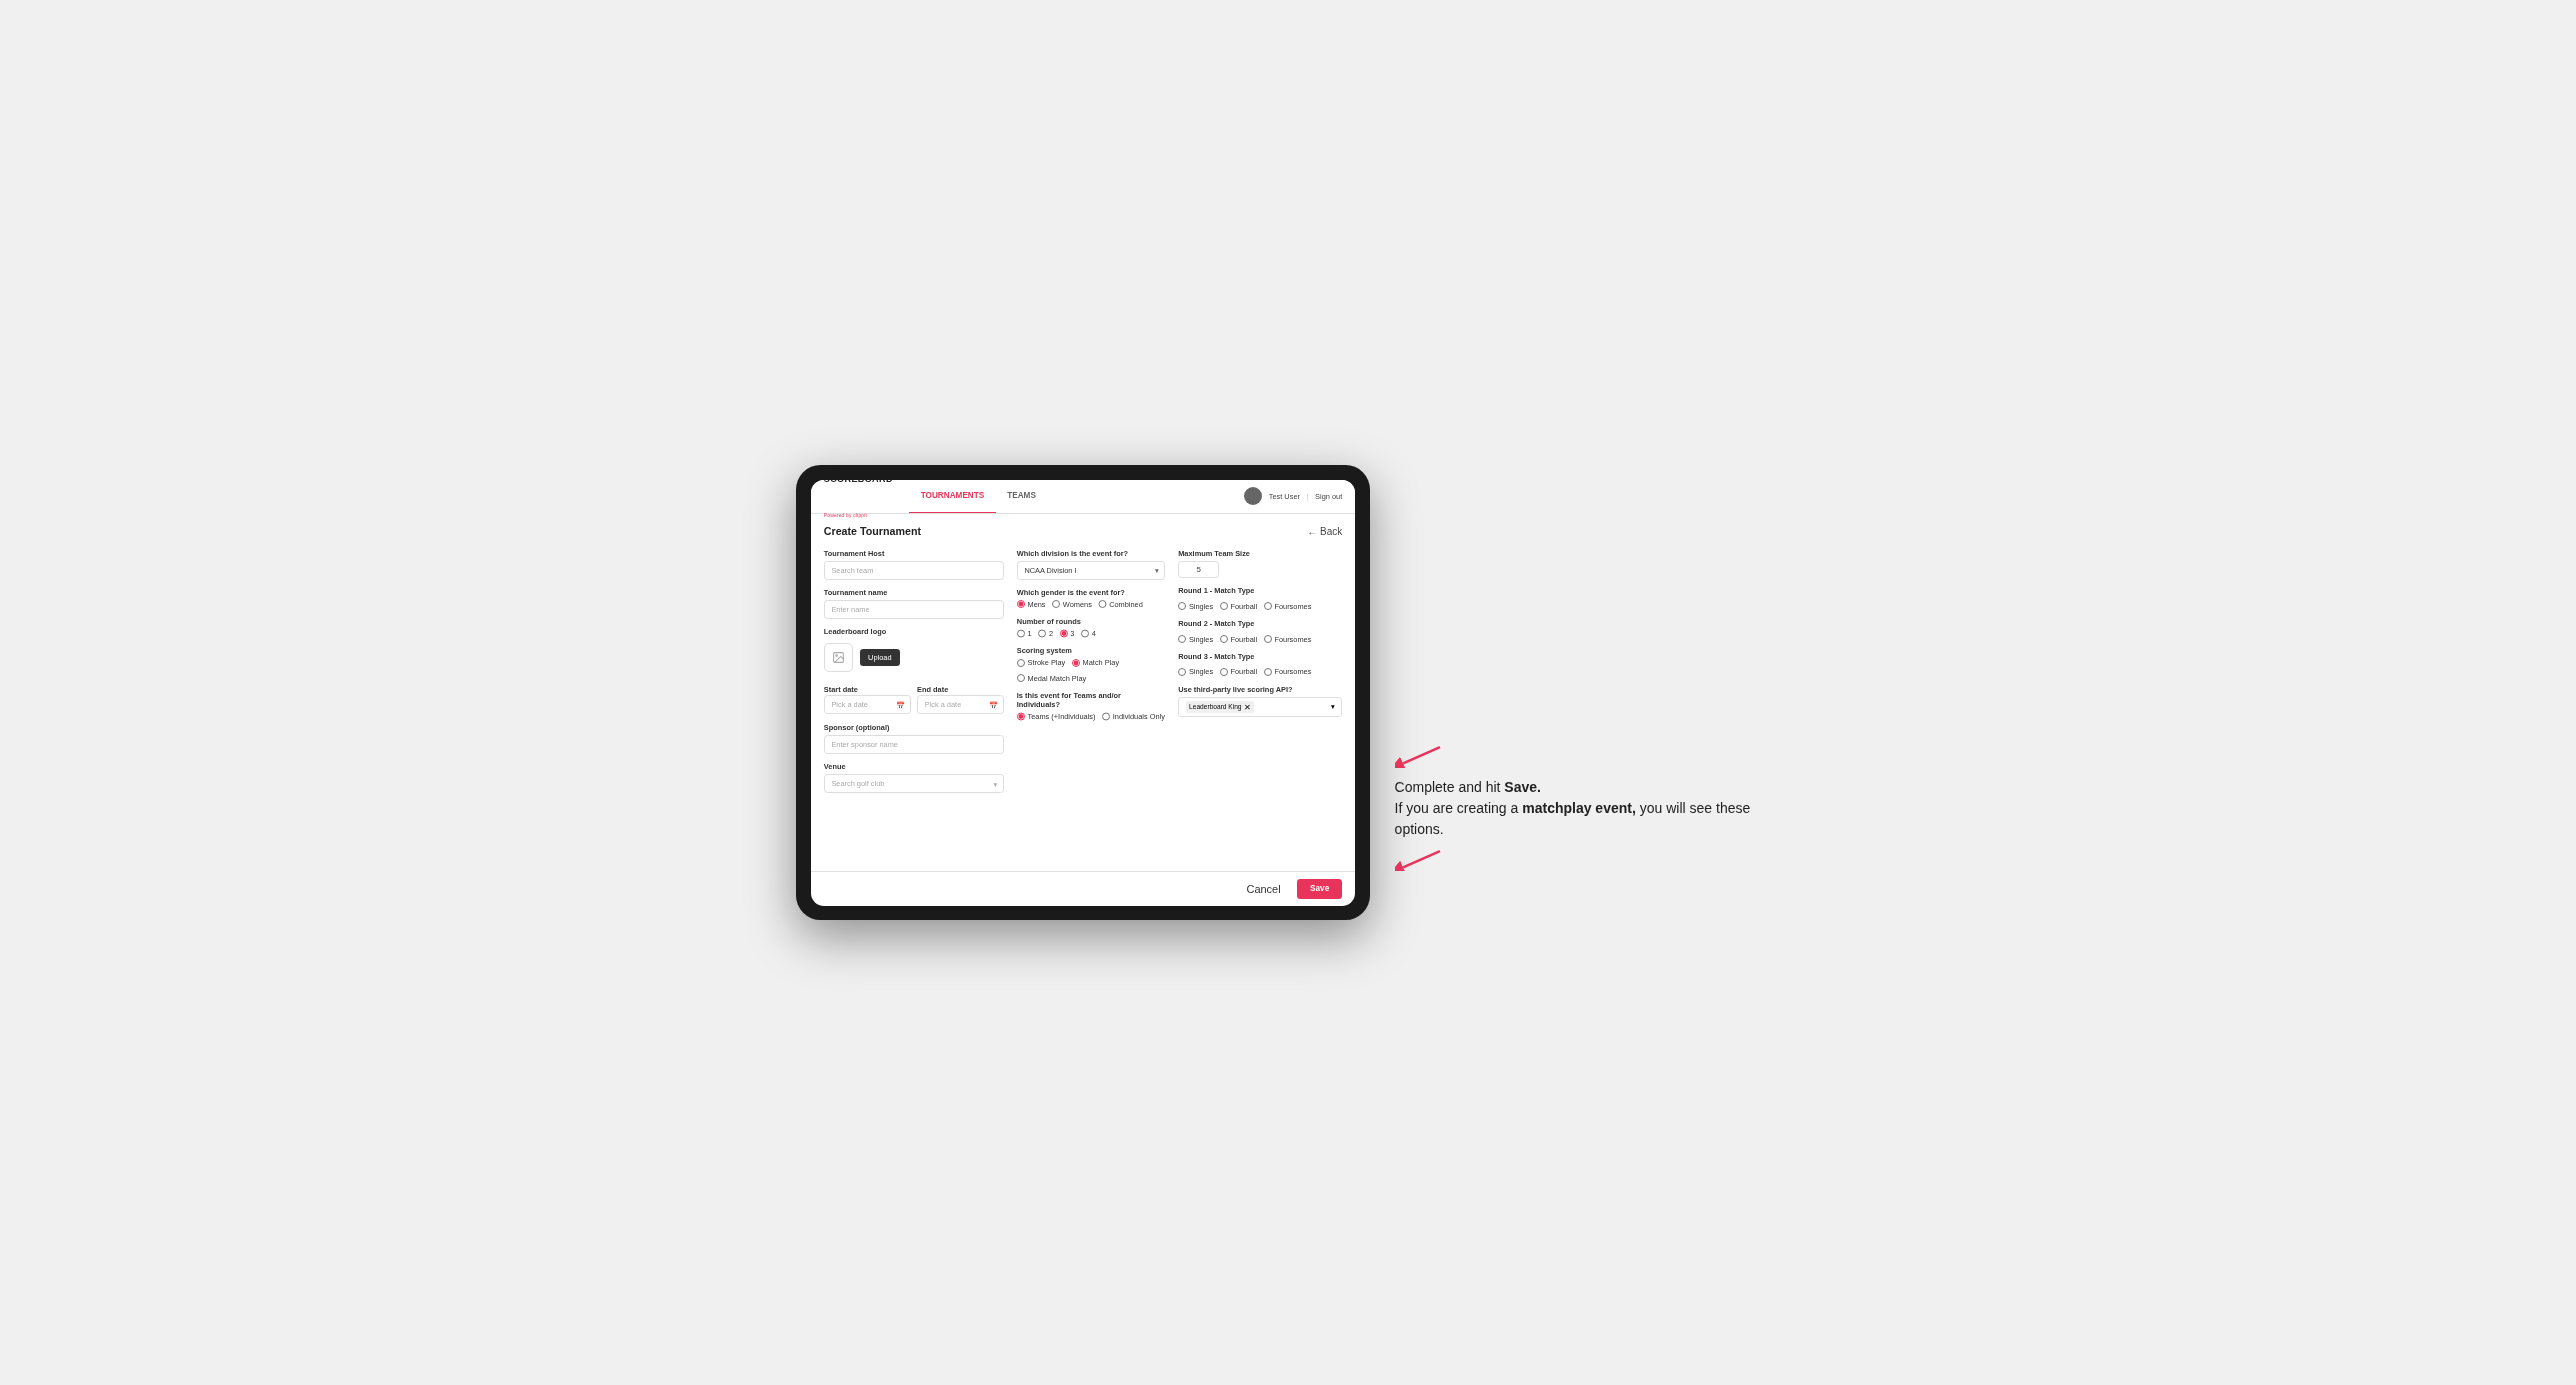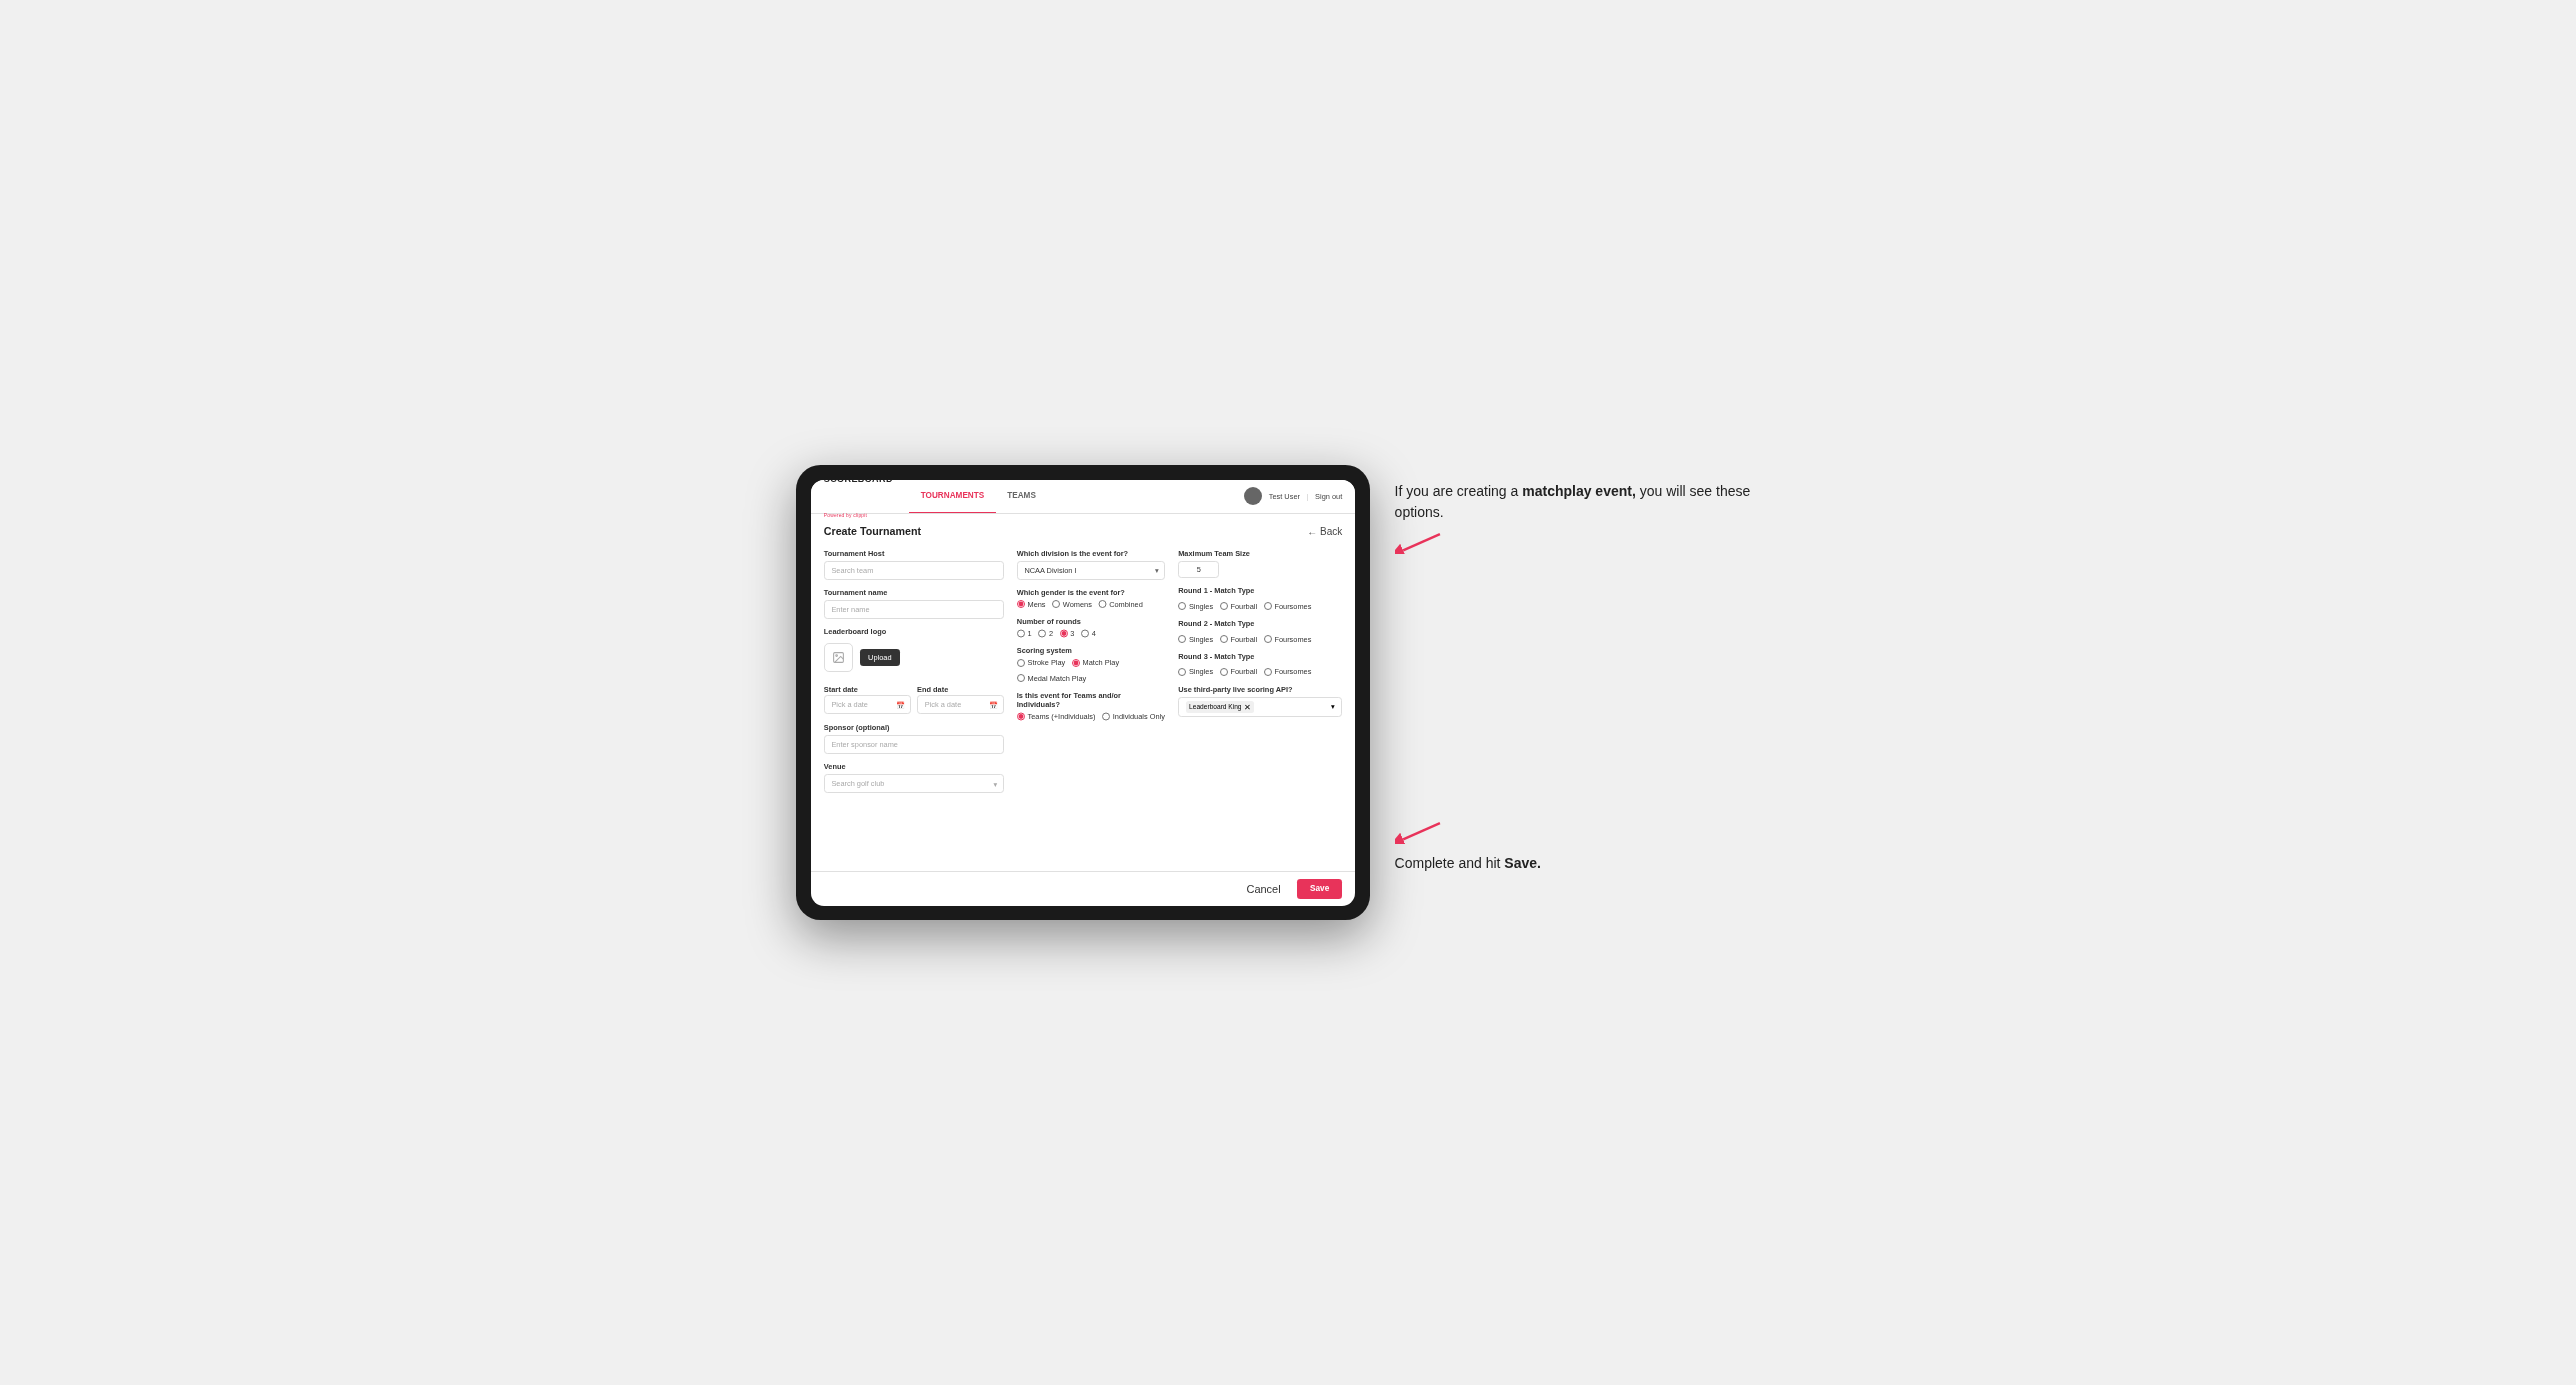--- a/index.html
+++ b/index.html
@@ -652,47 +652,47 @@
 
       <div class="form-footer">
         <button class="cancel-btn">Cancel</button>
         <button class="save-btn">Save</button>
       </div>
 
     </div>
   </div>
 
   <div class="annotations">
+    <div style="margin-top: auto;">
+      <div style="margin-bottom:6.6px;">
+        <svg width="49" height="24.6" viewBox="0 0 60 30">
+          <defs>
+              <marker id="arr2" markerWidth="8" markerHeight="8" refX="0" refY="3" orient="auto">
+                <path d="M0,0 L0,6 L6,3 z" fill="#e8335a"></path>
+              </marker>
+            </defs>
+          <line x1="55" y1="5" x2="10" y2="25" stroke="#e8335a" stroke-width="3" marker-end="url(#arr2)"></line>
+        </svg>
+      </div>
+      <div style="font-size:14px; line-height:1.5; color:#222;">
+        <span>Complete and hit </span><strong>Save.</strong>
+      </div>
+    </div>
+
     <div>
       <div style="font-size:14px; line-height:1.5; color:#222;">
         <span>If you are creating a </span><strong>matchplay event,</strong><span> you will see these options.</span>
       </div>
       <div style="margin-top:6.6px;">
         <svg width="49" height="24.6" viewBox="0 0 60 30">
           <defs>
               <marker id="arr1" markerWidth="8" markerHeight="8" refX="0" refY="3" orient="auto">
                 <path d="M0,0 L0,6 L6,3 z" fill="#e8335a"></path>
               </marker>
             </defs>
           <line x1="55" y1="5" x2="10" y2="25" stroke="#e8335a" stroke-width="3" marker-end="url(#arr1)"></line>
         </svg>
       </div>
     </div>
-
-    <div style="margin-top: auto;">
-      <div style="margin-bottom:6.6px;">
-        <svg width="49" height="24.6" viewBox="0 0 60 30">
-          <defs>
-              <marker id="arr2" markerWidth="8" markerHeight="8" refX="0" refY="3" orient="auto">
-                <path d="M0,0 L0,6 L6,3 z" fill="#e8335a"></path>
-              </marker>
-            </defs>
-          <line x1="55" y1="5" x2="10" y2="25" stroke="#e8335a" stroke-width="3" marker-end="url(#arr2)"></line>
-        </svg>
-      </div>
-      <div style="font-size:14px; line-height:1.5; color:#222;">
-        <span>Complete and hit </span><strong>Save.</strong>
-      </div>
-    </div>
   </div>
 
 </div>
 
 
 </body></html>

